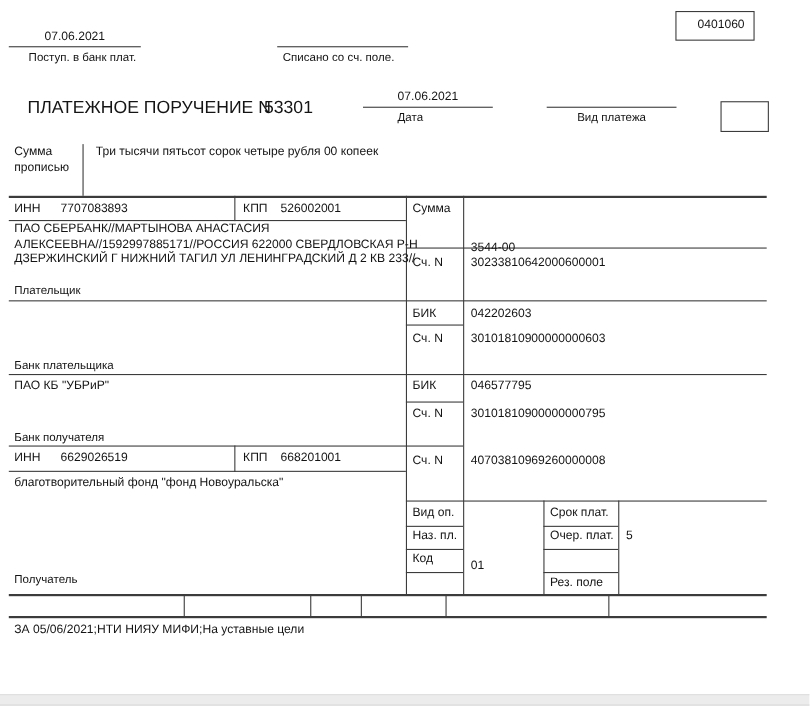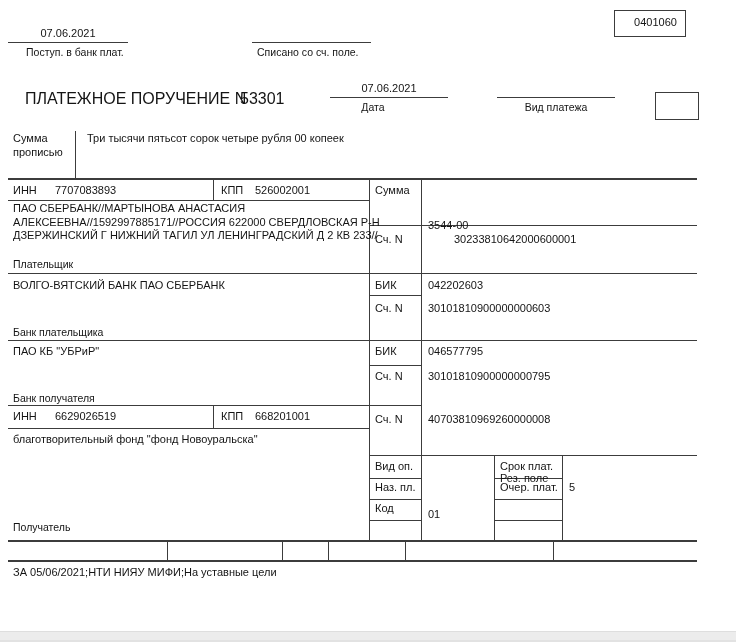--- a/index.html
+++ b/index.html
@@ -93,23 +93,22 @@
     <div>ПАО СБЕРБАНК//МАРТЫНОВА АНАСТАСИЯ</div>
     <div>АЛЕКСЕЕВНА//1592997885171//РОССИЯ 622000 СВЕРДЛОВСКАЯ Р-Н</div>
     <div>ДЗЕРЖИНСКИЙ Г НИЖНИЙ ТАГИЛ УЛ ЛЕНИНГРАДСКИЙ Д 2 КВ 233//</div>
   </div>
   <div class="t sm" style="left:13px;top:258px;">Плательщик</div>
 
   <div class="t" style="left:375px;top:184px;">Сумма</div>
   <div class="t" style="left:428px;top:200px;margin-top:19px;">3544-00</div>
 
   <div class="t" style="left:375px;top:233px;">Сч. N</div>
-  <div class="t" style="left:428px;top:233px;margin-left:26px;">30233810642000600001</div>
+  <div class="t" style="left:428px;top:233px;">30233810642000600001</div>
 
-  <div class="t" style="left:13px;top:279px;">ВОЛГО-ВЯТСКИЙ БАНК ПАО СБЕРБАНК</div>
   <div class="t sm" style="left:13px;top:326px;text-align:right;">Банк плательщика</div>
   <div class="t" style="left:375px;top:279px;">БИК</div>
   <div class="t" style="left:428px;top:279px;">042202603</div>
   <div class="t" style="left:375px;top:302px;">Сч. N</div>
   <div class="t" style="left:428px;top:302px;">30101810900000000603</div>
 
   <div class="t" style="left:13px;top:345px;">ПАО КБ "УБРиР"</div>
   <div class="t sm" style="left:13px;top:392px;">Банк получателя</div>
   <div class="t" style="left:375px;top:345px;">БИК</div>
   <div class="t" style="left:428px;top:345px;">046577795</div>
@@ -128,18 +127,18 @@
 
   <div class="t" style="left:375px;top:460px;">Вид оп.</div>
   <div class="t" style="left:428px;top:462px;margin-top:46px;">01</div>
   <div class="t" style="left:500px;top:460px;">Срок плат.</div>
 
   <div class="t" style="left:375px;top:481px;">Наз. пл.</div>
   <div class="t" style="left:500px;top:481px;">Очер. плат.</div>
   <div class="t" style="left:569px;top:481px;">5</div>
 
   <div class="t" style="left:375px;top:502px;">Код</div>
-  <div class="t" style="left:500px;top:472px;">Рез. поле</div>
+  <div class="t" style="left:500px;top:524px;">Рез. поле</div>
 
   <div class="t" style="left:13px;top:566px;">ЗА 05/06/2021;НТИ НИЯУ МИФИ;На уставные цели</div>
 
   <div id="bottom-strip"></div>
 </div>
 
 </body></html>

